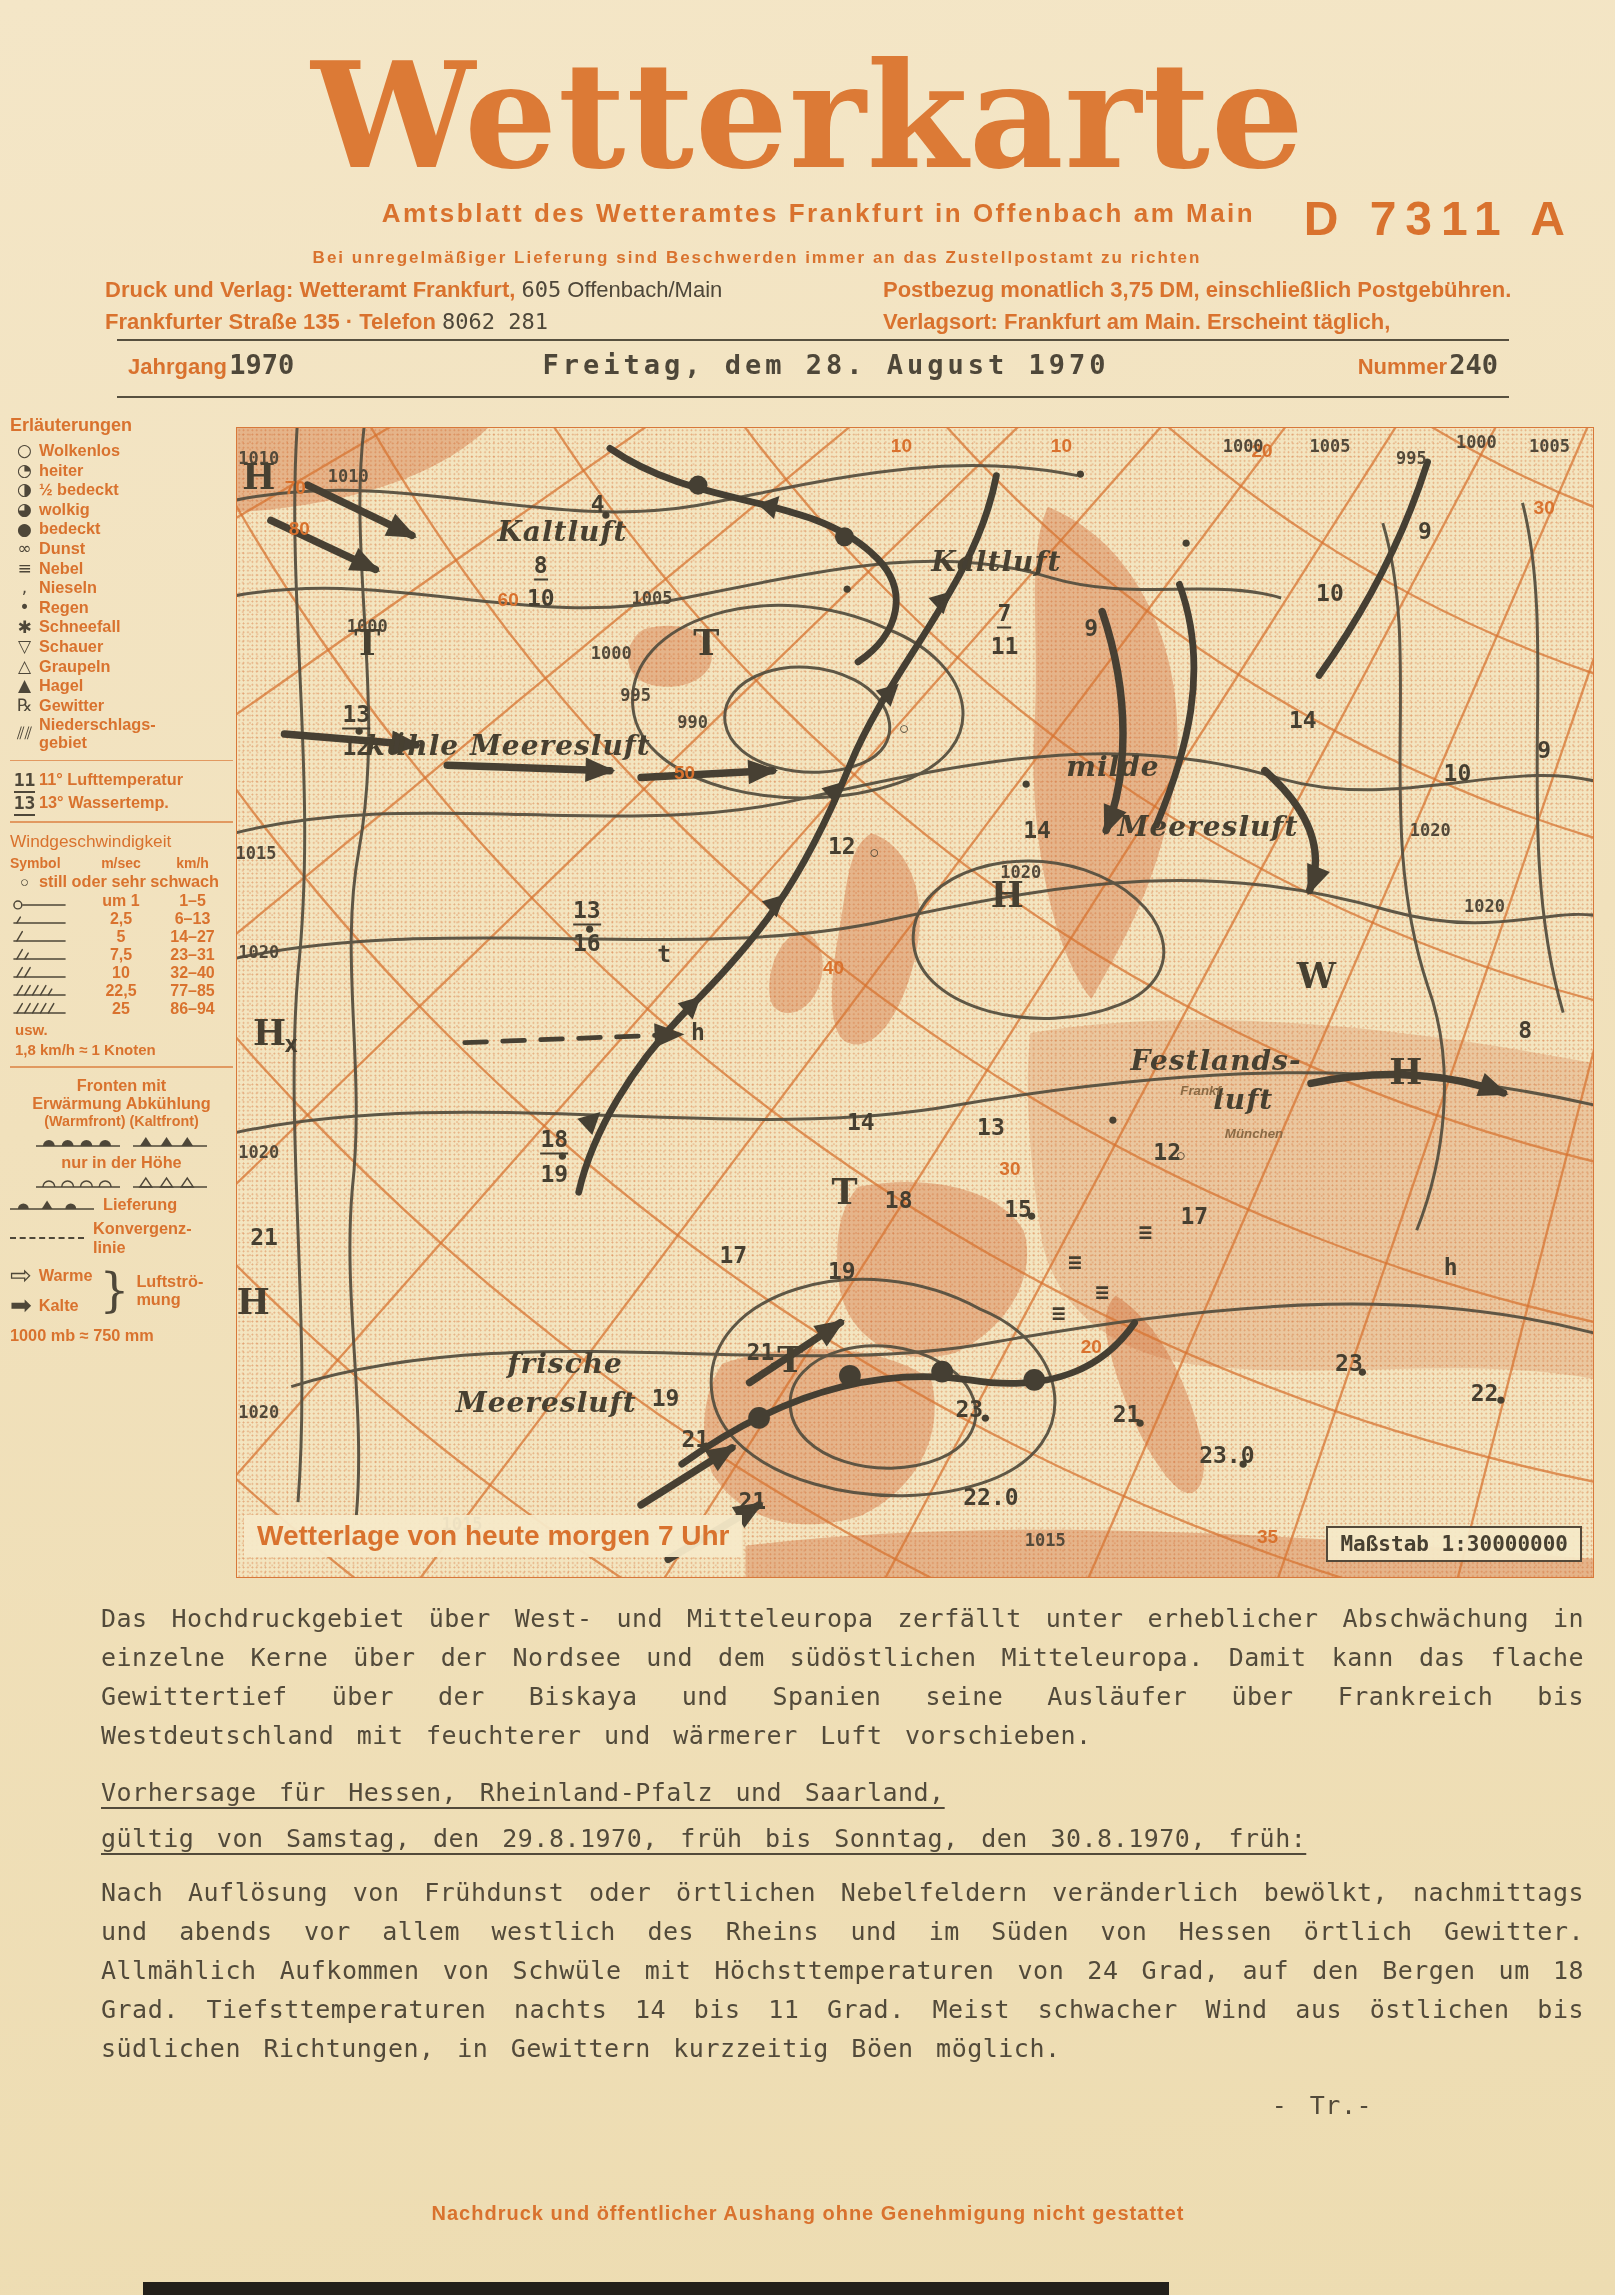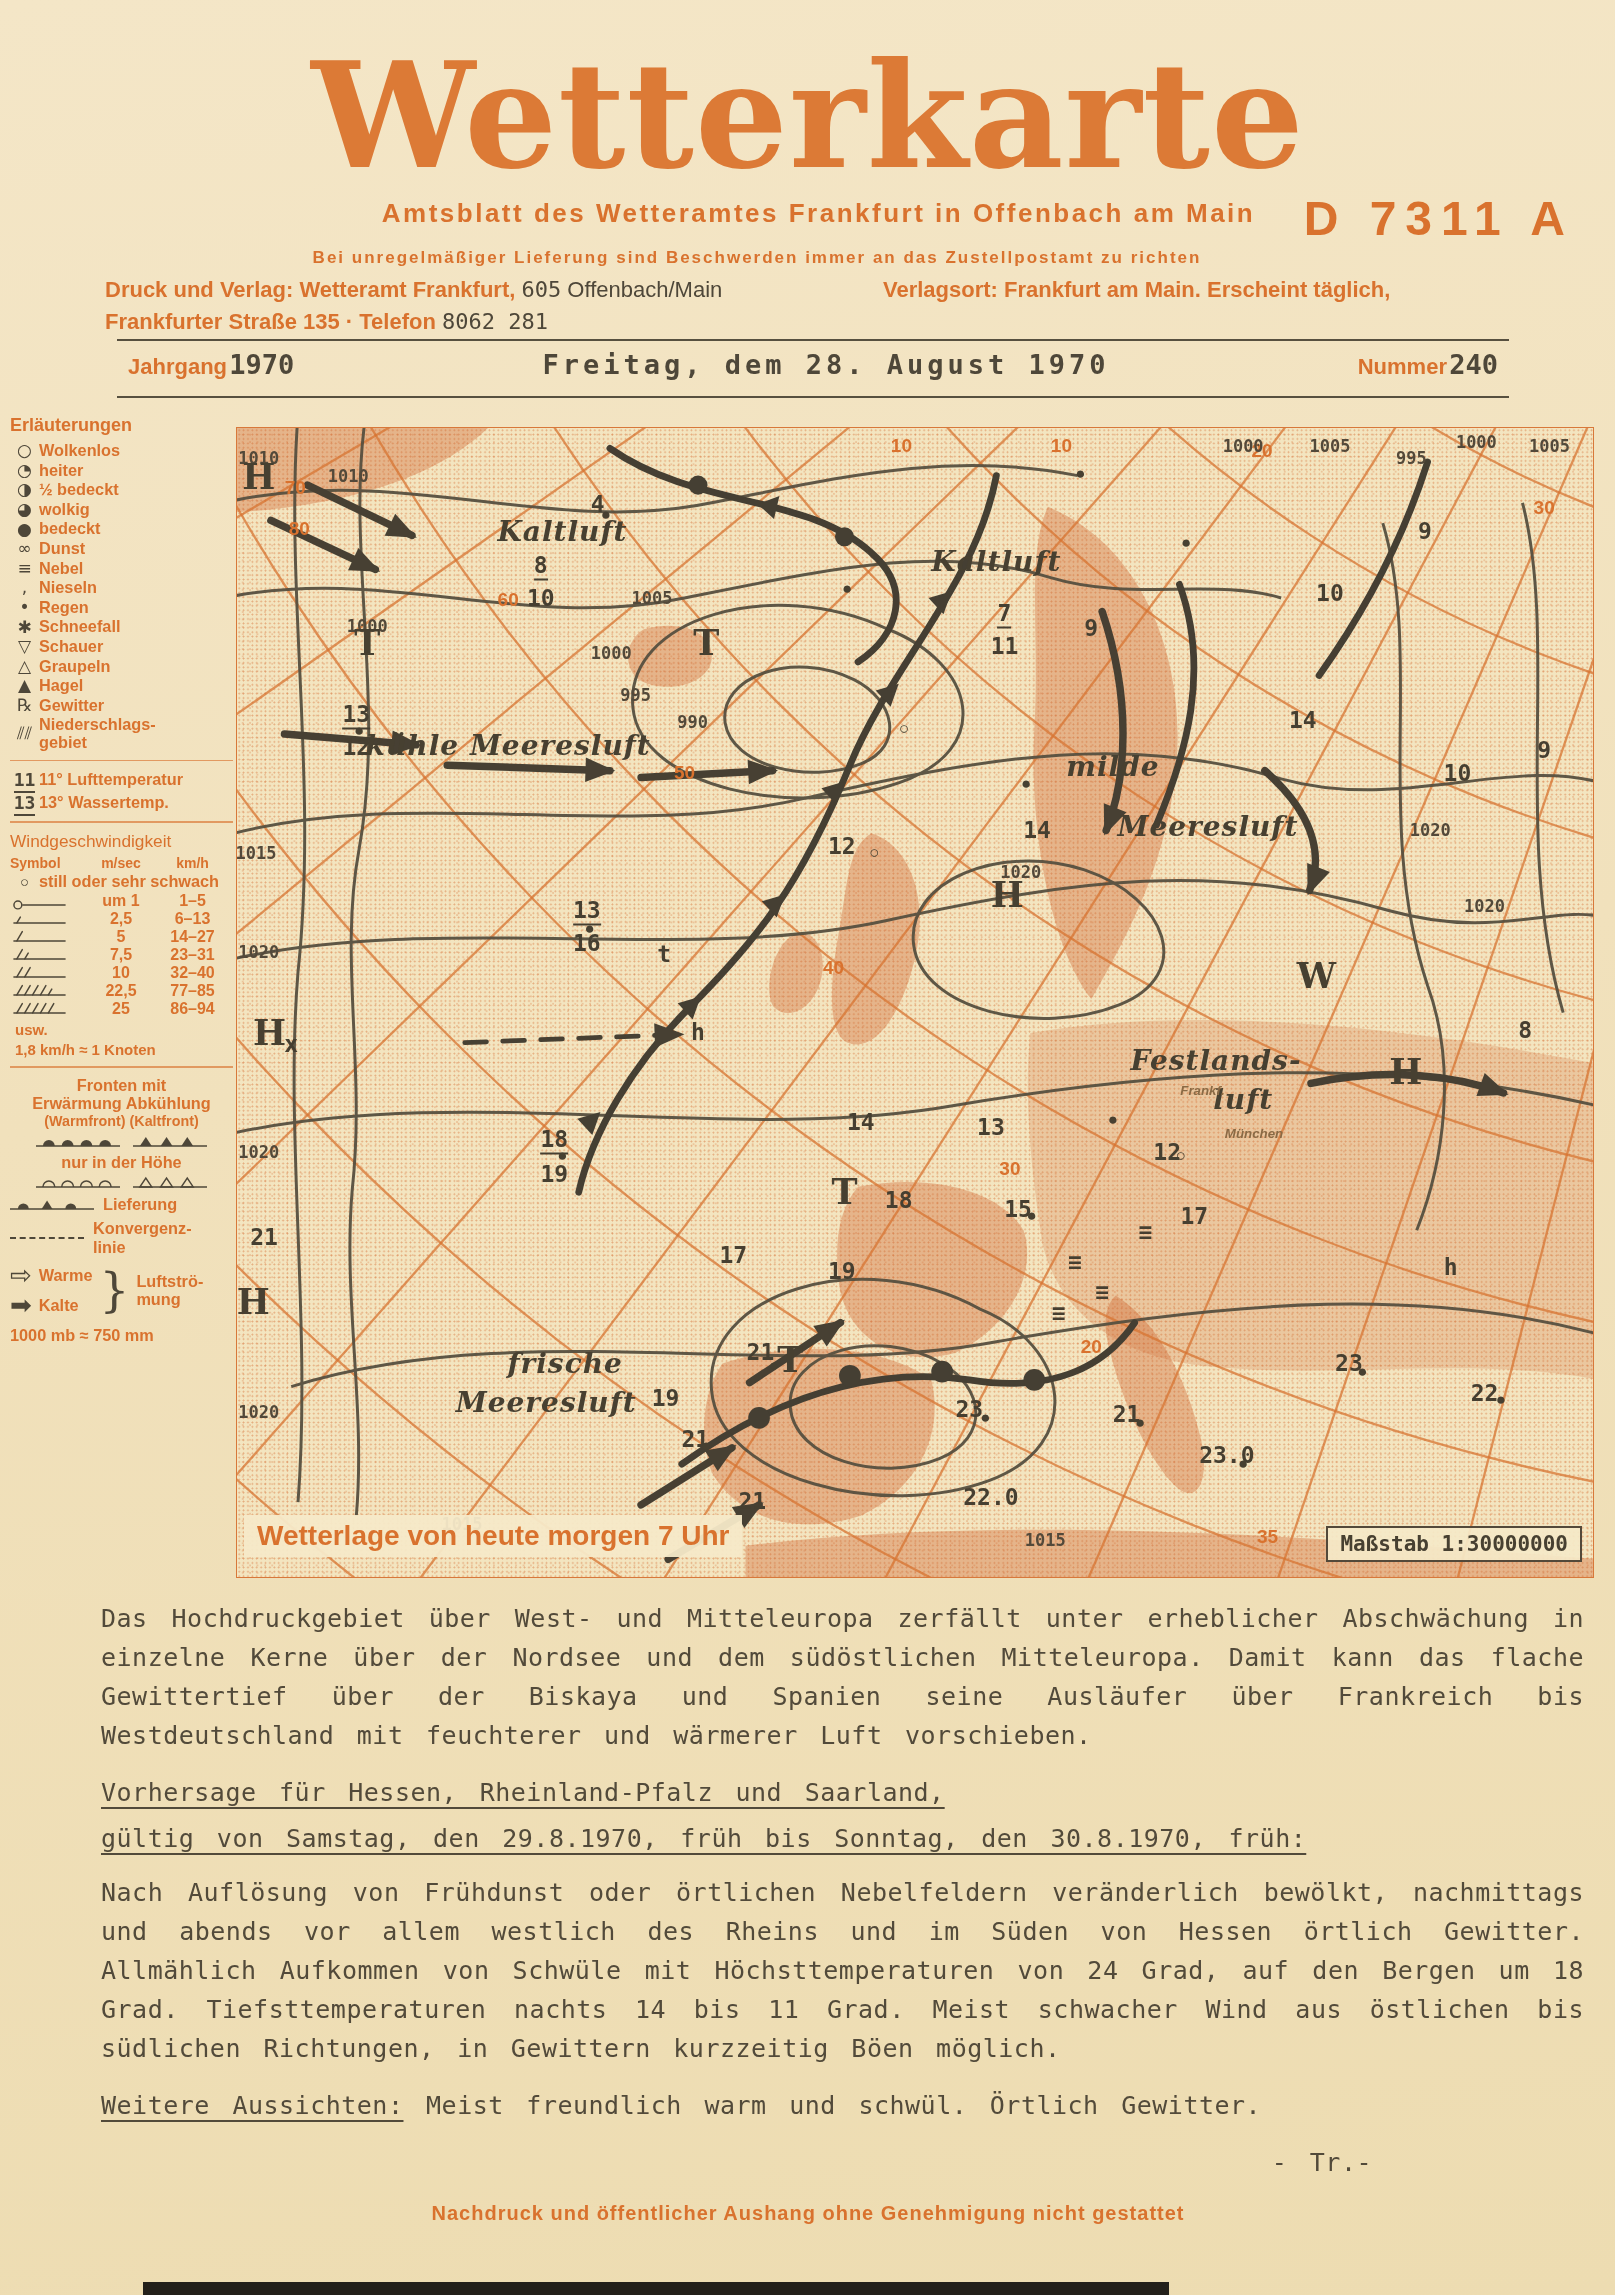--- a/index.html
+++ b/index.html
@@ -124,20 +124,21 @@
         <span>Druck und Verlag: Wetteramt Frankfurt,</span>
         <span class="val">605</span>
         <span class="ink" style="font-weight:400">Offenbach/Main</span>
       </div>
       <div>
         <span>Frankfurter Straße 135 · Telefon</span>
         <span class="val">8062 281</span>
       </div>
     </div>
     <div class="pub pub-right">
+      <div>Postbezug monatlich 3,75 DM, einschließlich Postgebühren.</div>
       <div>Verlagsort: Frankfurt am Main. Erscheint täglich,</div>
     </div>
 
     <div class="rule rule1"></div>
     <div class="daterow">
       <div>
         <span class="label">Jahrgang</span>
         <span class="val">1970</span>
       </div>
       <div class="datecenter">Freitag, dem 28. August 1970</div>
@@ -783,23 +784,19 @@
 
     <div class="map-caption">Wetterlage von heute morgen 7 Uhr</div>
     <div class="map-scale">Maßstab 1:30000000</div>
   </section>
 
   <section class="bodytext">
     <p class="bp">Das Hochdruckgebiet über West- und Mitteleuropa zerfällt unter erheblicher Abschwächung in einzelne Kerne über der Nordsee und dem südöstlichen Mitteleuropa. Damit kann das flache Gewittertief über der Biskaya und Spanien seine Ausläufer über Frankreich bis Westdeutschland mit feuchterer und wärmerer Luft vorschieben.</p>
     <p class="bh"><span class="ul">Vorhersage für Hessen, Rheinland-Pfalz und Saarland,</span></p>
     <p class="bh bh2"><span class="ul">gültig von Samstag, den 29.8.1970, früh bis Sonntag, den 30.8.1970, früh:</span></p>
     <p class="bp">Nach Auflösung von Frühdunst oder örtlichen Nebelfeldern veränderlich bewölkt, nachmittags und abends vor allem westlich des Rheins und im Süden von Hessen örtlich Gewitter. Allmählich Aufkommen von Schwüle mit Höchsttemperaturen von 24 Grad, auf den Bergen um 18 Grad. Tiefsttemperaturen nachts 14 bis 11 Grad. Meist schwacher Wind aus östlichen bis südlichen Richtungen, in Gewittern kurzzeitig Böen möglich.</p>
-    <p class="bp">
-      <span class="ul">Weitere Aussichten:</span>
-      <span>Meist freundlich warm und schwül. Örtlich Gewitter.</span>
-    </p>
     <p class="sig">- Tr.-</p>
   </section>
 
   <footer class="foot">Nachdruck und öffentlicher Aushang ohne Genehmigung nicht gestattet</footer>
   <div class="scanbar"></div>
 </div>
 
 
 </body></html>

